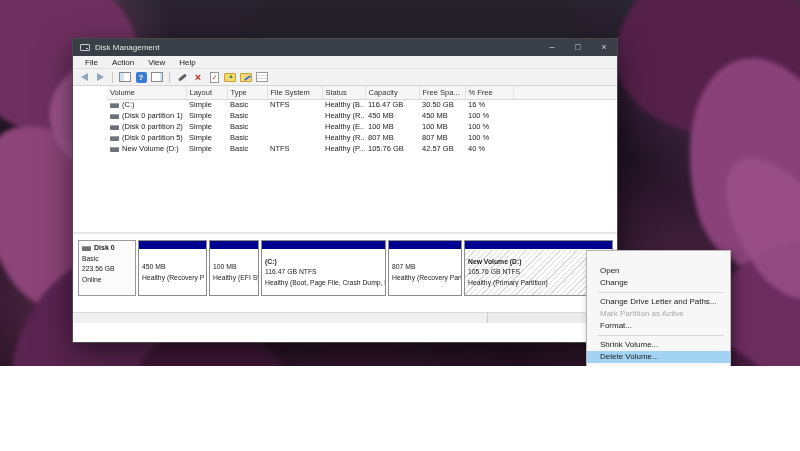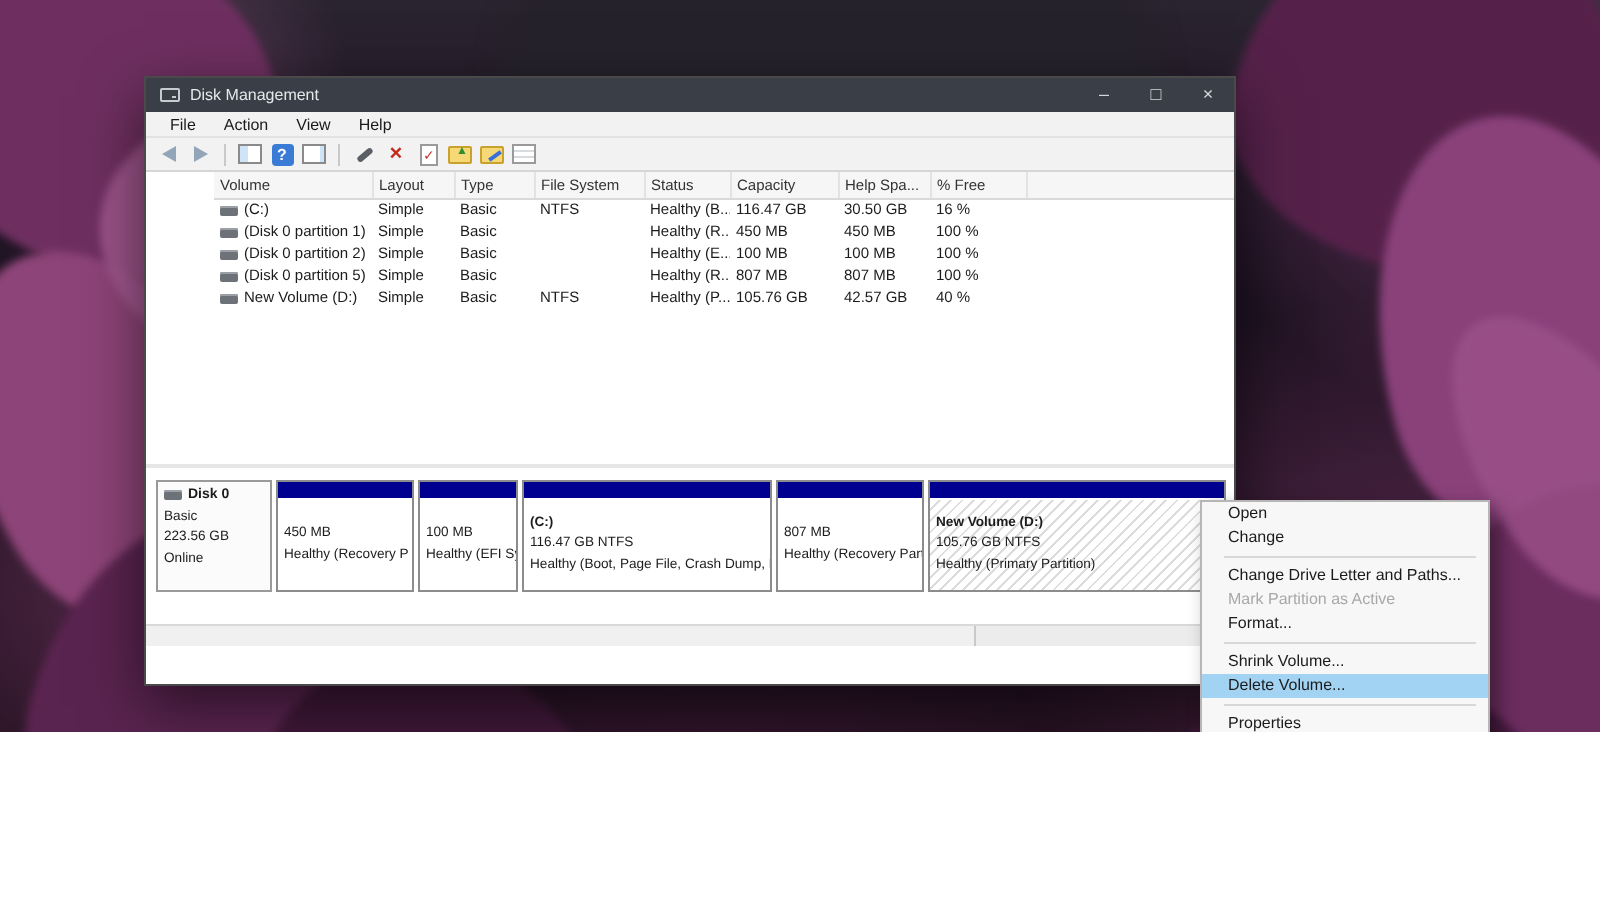--- a/index.html
+++ b/index.html
@@ -93,22 +93,22 @@
   
   .legendbar { height:18px; border-top:1px solid #c9c9c9; background:#fdfdfd;
                display:flex; align-items:center; gap:14px; padding-left:8px; }
   .lg { display:flex; align-items:center; gap:4px; font-size:7.5px; }
   .sq { width:8px; height:8px; display:inline-block; }
   .sq.black { background:#000000; } .sq.navy { background:#000090; }
   .statusstrip { height:11px; background:#f0f0f0; border-top:1px solid #d9d9d9; display:flex; }
   .grip-seg { margin-left:auto; width:130px; height:100%; border-left:1px solid #c9c9c9; background:#ececec; }
 
   
-  .context-menu { position:absolute; left:600px; top:250px; width:145px; z-index:5;
-                  background:#f7f7f7; border:1px solid #b6b6b6; padding:0 0;
+  .context-menu { position:absolute; left:586px; top:250px; width:145px; z-index:5;
+                  background:#f7f7f7; border:1px solid #b6b6b6; padding:14px 0;
                   box-shadow:4px 4px 9px rgba(0,0,0,.4); }
   .mi { height:12px; line-height:12px; padding-left:13px; font-size:8px; color:#1b1b1b;
         white-space:nowrap; overflow:hidden; }
   .mi.disabled { color:#a8a8a8; }
   .mi.hl { background:#a3d3f3; }
   .msep { border-top:1px solid #d8d8d8; margin:3px 6px 3px 11px; }
 </style>
 </head>
 <body>
 
@@ -198,21 +198,21 @@
             <col>
         </colgroup>
         <thead>
           <tr>
             <th>Volume</th>
             <th>Layout</th>
             <th>Type</th>
             <th>File System</th>
             <th>Status</th>
             <th>Capacity</th>
-            <th>Help Spa...</th>
+            <th>Free Spa...</th>
             <th>% Free</th>
             <th></th>
           </tr>
         </thead>
         <tbody>
           <tr>
             <td><span class="vol-ico"></span><span>(C:)</span></td>
             <td>Simple</td>
             <td>Basic</td>
             <td>NTFS</td>

